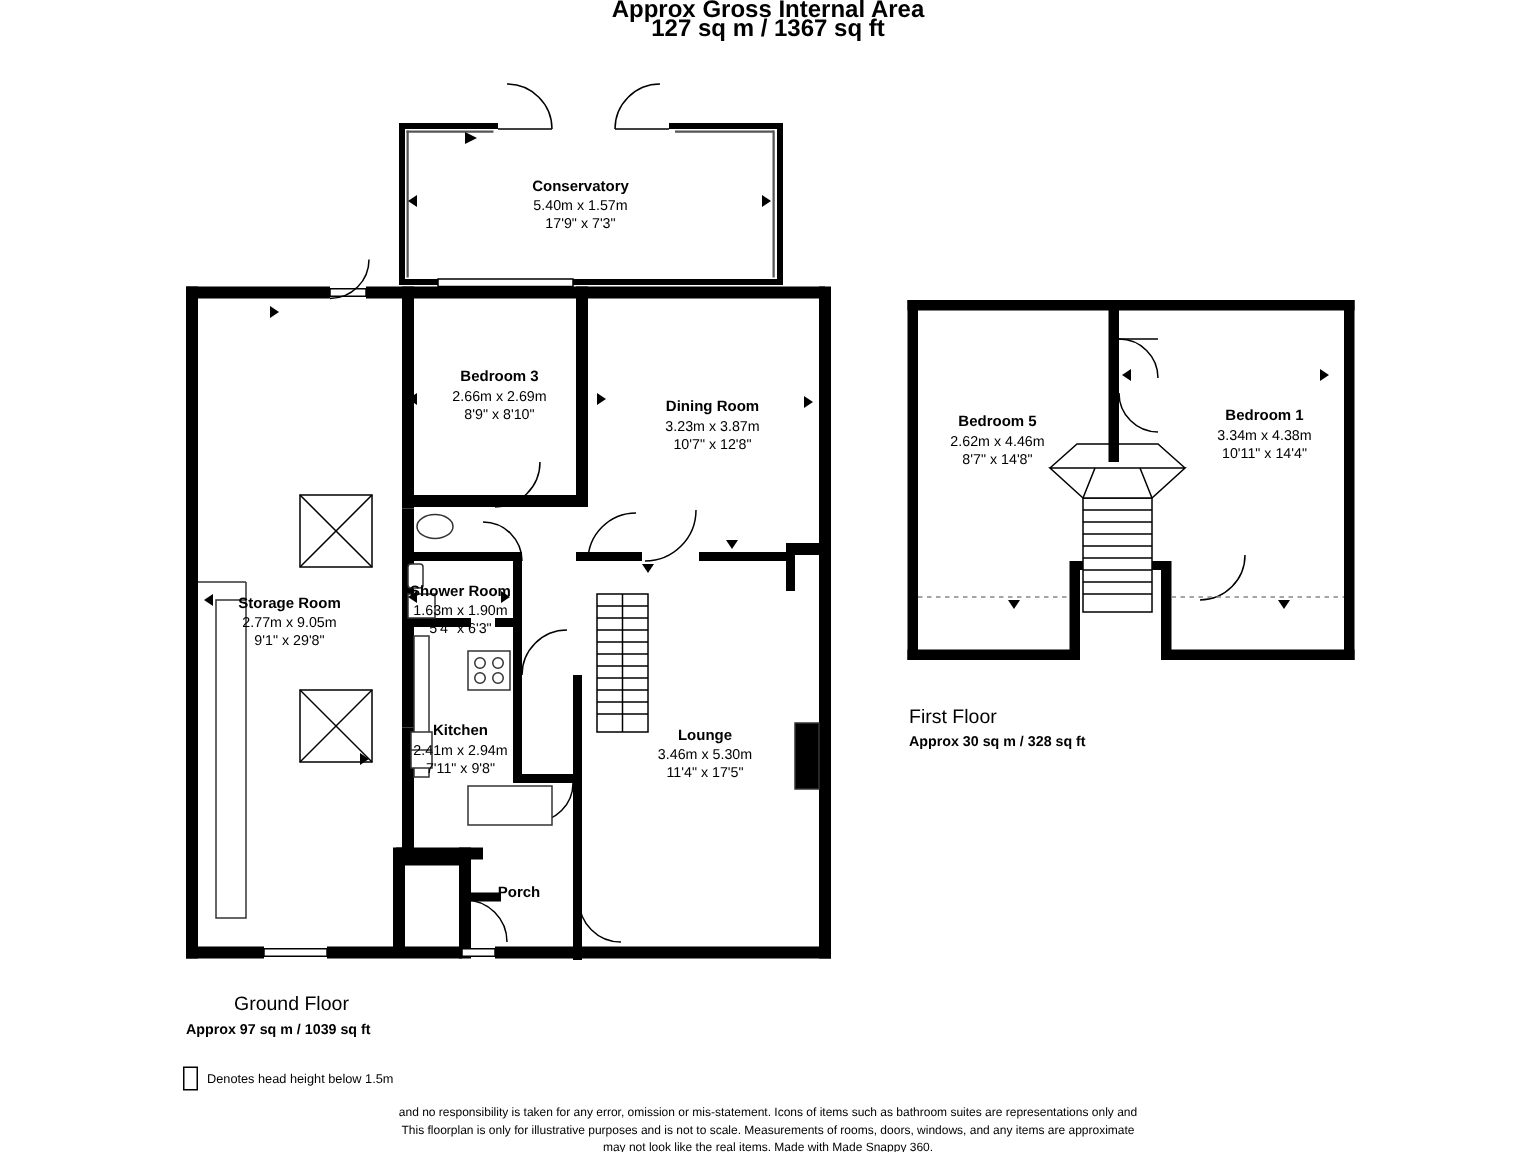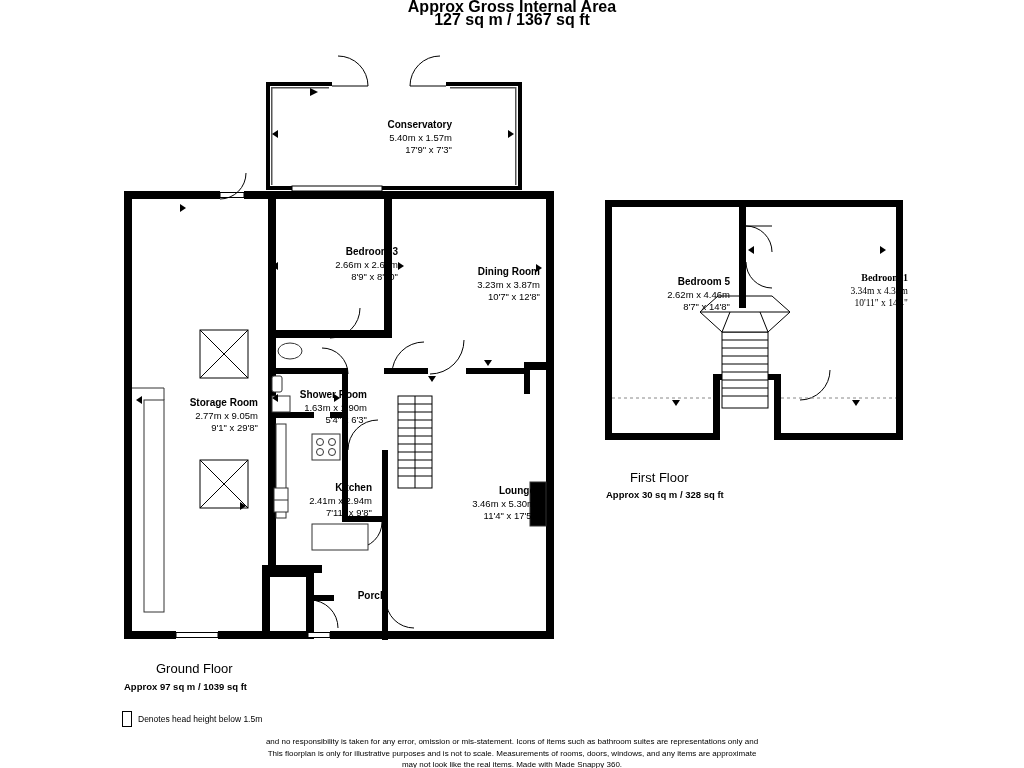--- a/index.html
+++ b/index.html
@@ -29,21 +29,21 @@
     text-align: center;
     font-size: 16px;
     font-weight: bold;
     line-height: 13px;
   }
 
   
   .room-label {
     font-size: 9.5px;
     line-height: 12.5px;
-    text-align: right;
+    text-align: center;
     white-space: nowrap;
   }
   .room-label .name {
     font-weight: bold;
     font-size: 10px;
     display: block;
   }
   .room-label .dim {
     display: block;
     font-size: 9.5px;
@@ -346,27 +346,27 @@
 
   <div class="abs floor-title" style="left:124px; top:660px;margin-left:32px;">Ground Floor</div>
   <div class="abs floor-sub" style="left:124px; top:680px;">Approx 97 sq m / 1039 sq ft</div>
 
   <div class="abs room-label" style="left:600px; top:276px; width:130px;">
     <span class="name">Bedroom 5</span>
     <span class="dim">2.62m x 4.46m</span>
     <span class="dim">8'7" x 14'8"</span>
   </div>
 
-  <div class="abs room-label" style="left:778px; top:272px; width:130px;font-family:Liberation Serif, serif;">
+  <div class="abs room-label" style="left:778px; top:272px; width:130px;">
     <span class="name">Bedroom 1</span>
     <span class="dim">3.34m x 4.38m</span>
     <span class="dim">10'11" x 14'4"</span>
   </div>
 
-  <div class="abs floor-title" style="left:630px; top:469px;">First Floor</div>
+  <div class="abs floor-title" style="left:606px; top:469px;">First Floor</div>
   <div class="abs floor-sub" style="left:606px; top:488px;">Approx 30 sq m / 328 sq ft</div>
 
   <div class="abs" style="left:122px; top:711px; display:flex; align-items:center; gap:6px;">
     <div class="legend-box"></div>
     <div class="legend-text">Denotes head height below 1.5m</div>
   </div>
 
   <div class="abs disclaimer" style="left:212px; top:736px;">
     <div>and no responsibility is taken for any error, omission or mis-statement. Icons of items such as bathroom suites are representations only and</div>
     <div>This floorplan is only for illustrative purposes and is not to scale. Measurements of rooms, doors, windows, and any items are approximate</div>

